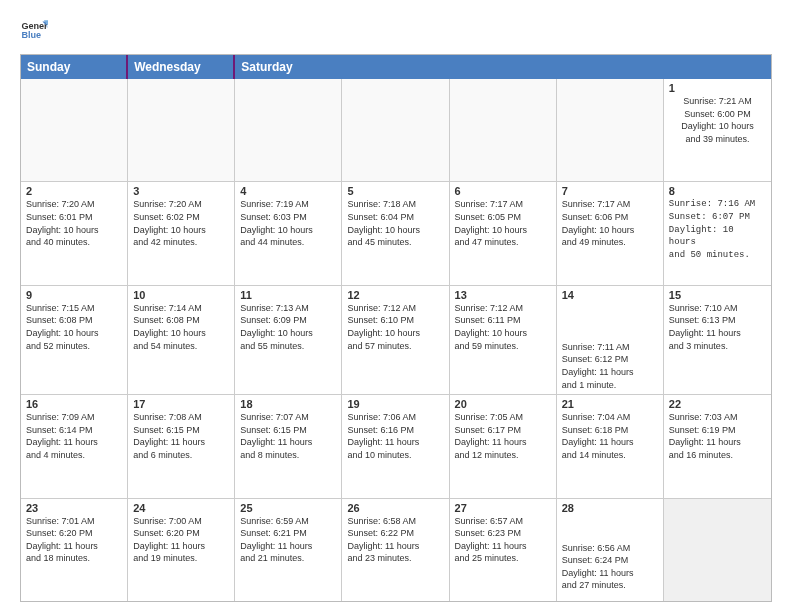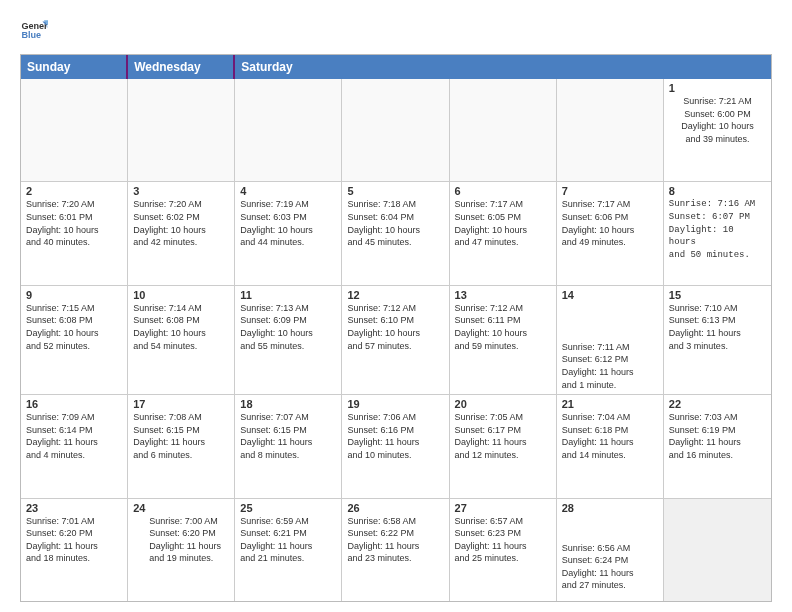--- a/index.html
+++ b/index.html
@@ -304,21 +304,21 @@
           <div class="cal-row">
             <div class="cal-cell">
               <span class="day-num">23</span>
               <div class="day-info" style="white-space: pre-line;">Sunrise: 7:01 AM
 Sunset: 6:20 PM
 Daylight: 11 hours
 and 18 minutes.</div>
             </div>
             <div class="cal-cell">
               <span class="day-num">24</span>
-              <div class="day-info" style="white-space: pre-line; margin-left: 16px;">Sunrise: 7:00 AM
+              <div class="day-info" style="white-space: pre-line;">Sunrise: 7:00 AM
 Sunset: 6:20 PM
 Daylight: 11 hours
 and 19 minutes.</div>
             </div>
             <div class="cal-cell">
               <span class="day-num">25</span>
               <div class="day-info" style="white-space: pre-line;">Sunrise: 6:59 AM
 Sunset: 6:21 PM
 Daylight: 11 hours
 and 21 minutes.</div>

